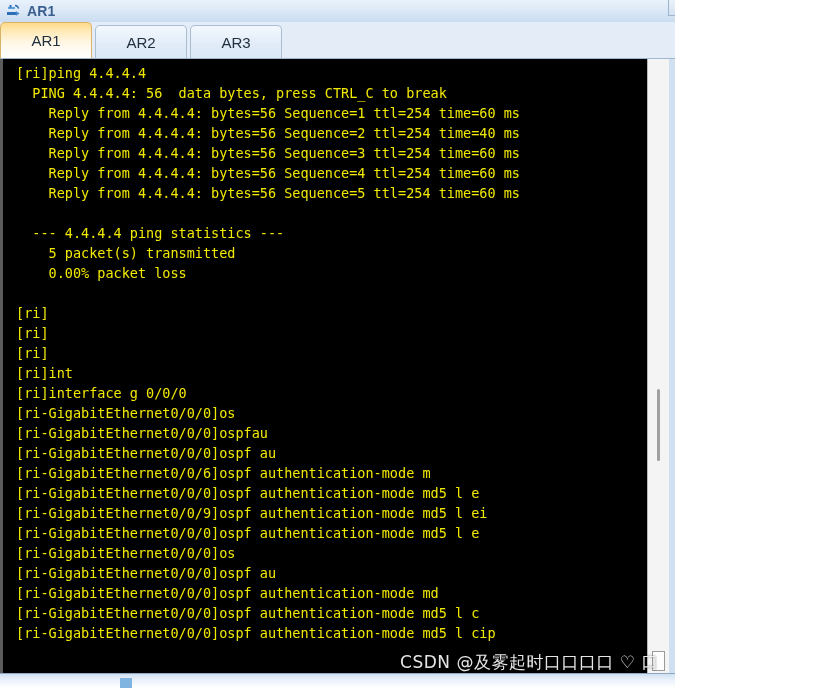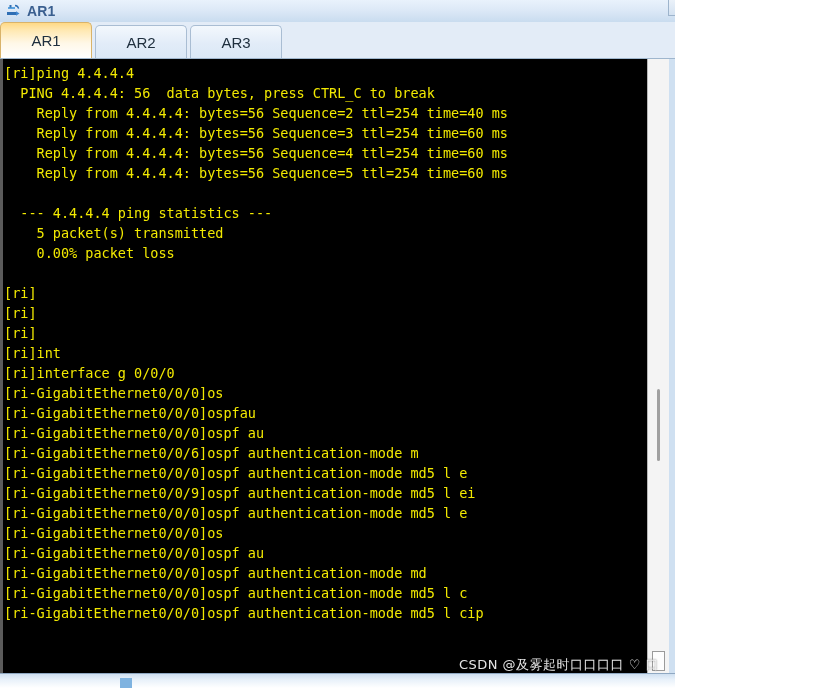--- a/index.html
+++ b/index.html
@@ -62,21 +62,21 @@
     background:#000;
   }
   .term{
     position:absolute; left:0; top:0; width:811px; height:614px;
     background:#000; overflow:hidden;
     padding:4px 0 0 4px;
   }
   .term-line{
     font-family:"DejaVu Sans Mono","Liberation Mono",monospace;
     font-size:13.5px; line-height:20px; color:#f2e900;
-    white-space:pre; letter-spacing:0px;
+    white-space:pre; letter-spacing:0px;margin-left:12px;
   }
 
   
   .left-edge{
     position:absolute; left:0; top:0; width:3px; height:614px;
     background:#6b6b6b; opacity:.85;
   }
 
   
   .scrollbar{
@@ -89,21 +89,21 @@
     background:#a0a0a0; border-radius:2px;
   }
   .sb-corner{
     position:absolute; left:4px; bottom:2px; width:13px; height:20px;
     border:1px solid #9a9a9a; background:#fdfdfd;
   }
 
   
   .watermark{
     position:absolute; right:16px; bottom:14px;
-    font-size:13px; color:#f2f2f2; white-space:nowrap;
+    font-size:17px; color:#f2f2f2; white-space:nowrap;
     font-family:"DejaVu Sans", sans-serif;
     text-shadow:0 0 2px rgba(0,0,0,.6);
     letter-spacing:.5px; opacity:.95;
   }
 
   
   .statusbar{
     position:absolute; left:0; bottom:0; width:839px; height:15px;
     background:linear-gradient(180deg,#cfe0f1 0%,#e8f1fa 40%,#ffffff 100%);
     border-top:1px solid #8fa8c2;
@@ -165,20 +165,21 @@
     </div>
     <div class="tab">
       <span>AR3</span>
     </div>
   </div>
 
   <div class="term-wrap">
     <div class="term" id="terminal">
         <div class="term-line">[ri]ping 4.4.4.4</div>
         <div class="term-line">  PING 4.4.4.4: 56  data bytes, press CTRL_C to break</div>
+        <div class="term-line">    Reply from 4.4.4.4: bytes=56 Sequence=1 ttl=254 time=60 ms</div>
         <div class="term-line">    Reply from 4.4.4.4: bytes=56 Sequence=2 ttl=254 time=40 ms</div>
         <div class="term-line">    Reply from 4.4.4.4: bytes=56 Sequence=3 ttl=254 time=60 ms</div>
         <div class="term-line">    Reply from 4.4.4.4: bytes=56 Sequence=4 ttl=254 time=60 ms</div>
         <div class="term-line">    Reply from 4.4.4.4: bytes=56 Sequence=5 ttl=254 time=60 ms</div>
         <div class="term-line">&nbsp;</div>
         <div class="term-line">  --- 4.4.4.4 ping statistics ---</div>
         <div class="term-line">    5 packet(s) transmitted</div>
         <div class="term-line">    0.00% packet loss</div>
         <div class="term-line">&nbsp;</div>
         <div class="term-line">[ri]</div>

